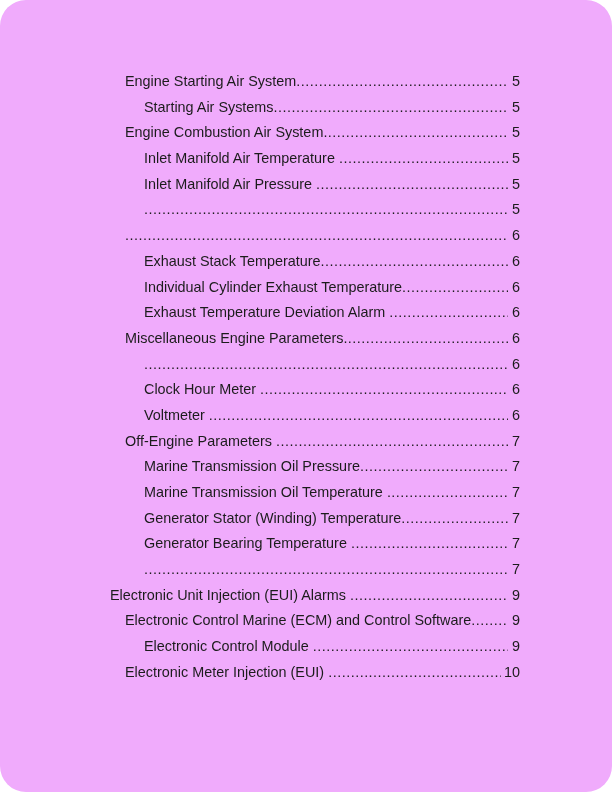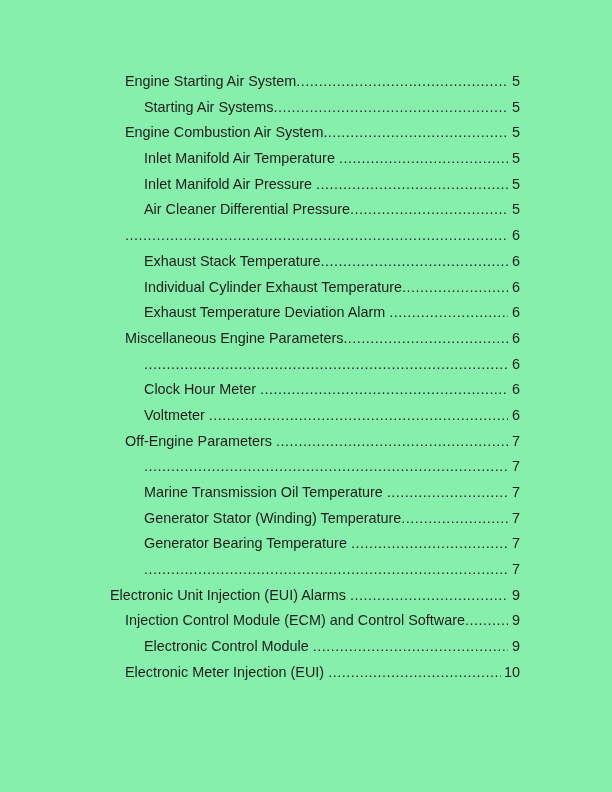--- a/index.html
+++ b/index.html
@@ -4,23 +4,24 @@
 <style>
   html, body {
     margin: 0;
     padding: 0;
     background: #ffffff;
   }
   .page {
     position: relative;
     width: 612px;
     height: 792px;
-    background: #86efac;
+    background: #f0abfc;
     overflow: hidden;
     font-family: "Liberation Sans", sans-serif;
+    border-radius: 26px;
   }
   .toc {
     position: absolute;
     top: 69px;
     left: 110px;
     right: 92px;
     color: #1c1c1c;
     font-size: 14.4px;
   }
   .toc-row {
@@ -76,21 +77,20 @@
         <span class="toc-label">Inlet Manifold Air Temperature </span>
         <span class="dots"></span>
         <span class="pagenum">5</span>
       </div>
     <div class="toc-row lvl2">
         <span class="toc-label">Inlet Manifold Air Pressure </span>
         <span class="dots"></span>
         <span class="pagenum">5</span>
       </div>
     <div class="toc-row lvl2">
-        <span class="toc-label">Air Cleaner Differential Pressure</span>
         <span class="dots"></span>
         <span class="pagenum">5</span>
       </div>
     <div class="toc-row lvl1">
         <span class="dots"></span>
         <span class="pagenum">6</span>
       </div>
     <div class="toc-row lvl2">
         <span class="toc-label">Exhaust Stack Temperature</span>
         <span class="dots"></span>
@@ -124,20 +124,21 @@
         <span class="toc-label">Voltmeter </span>
         <span class="dots"></span>
         <span class="pagenum">6</span>
       </div>
     <div class="toc-row lvl1">
         <span class="toc-label">Off-Engine Parameters </span>
         <span class="dots"></span>
         <span class="pagenum">7</span>
       </div>
     <div class="toc-row lvl2">
+        <span class="toc-label">Marine Transmission Oil Pressure</span>
         <span class="dots"></span>
         <span class="pagenum">7</span>
       </div>
     <div class="toc-row lvl2">
         <span class="toc-label">Marine Transmission Oil Temperature </span>
         <span class="dots"></span>
         <span class="pagenum">7</span>
       </div>
     <div class="toc-row lvl2">
         <span class="toc-label">Generator Stator (Winding) Temperature</span>
@@ -152,21 +153,21 @@
     <div class="toc-row lvl2">
         <span class="dots"></span>
         <span class="pagenum">7</span>
       </div>
     <div class="toc-row lvl0">
         <span class="toc-label">Electronic Unit Injection (EUI) Alarms </span>
         <span class="dots"></span>
         <span class="pagenum">9</span>
       </div>
     <div class="toc-row lvl1">
-        <span class="toc-label">Injection Control Module (ECM) and Control Software</span>
+        <span class="toc-label">Electronic Control Marine (ECM) and Control Software</span>
         <span class="dots"></span>
         <span class="pagenum">9</span>
       </div>
     <div class="toc-row lvl2">
         <span class="toc-label">Electronic Control Module </span>
         <span class="dots"></span>
         <span class="pagenum">9</span>
       </div>
     <div class="toc-row lvl1">
         <span class="toc-label">Electronic Meter Injection (EUI) </span>

